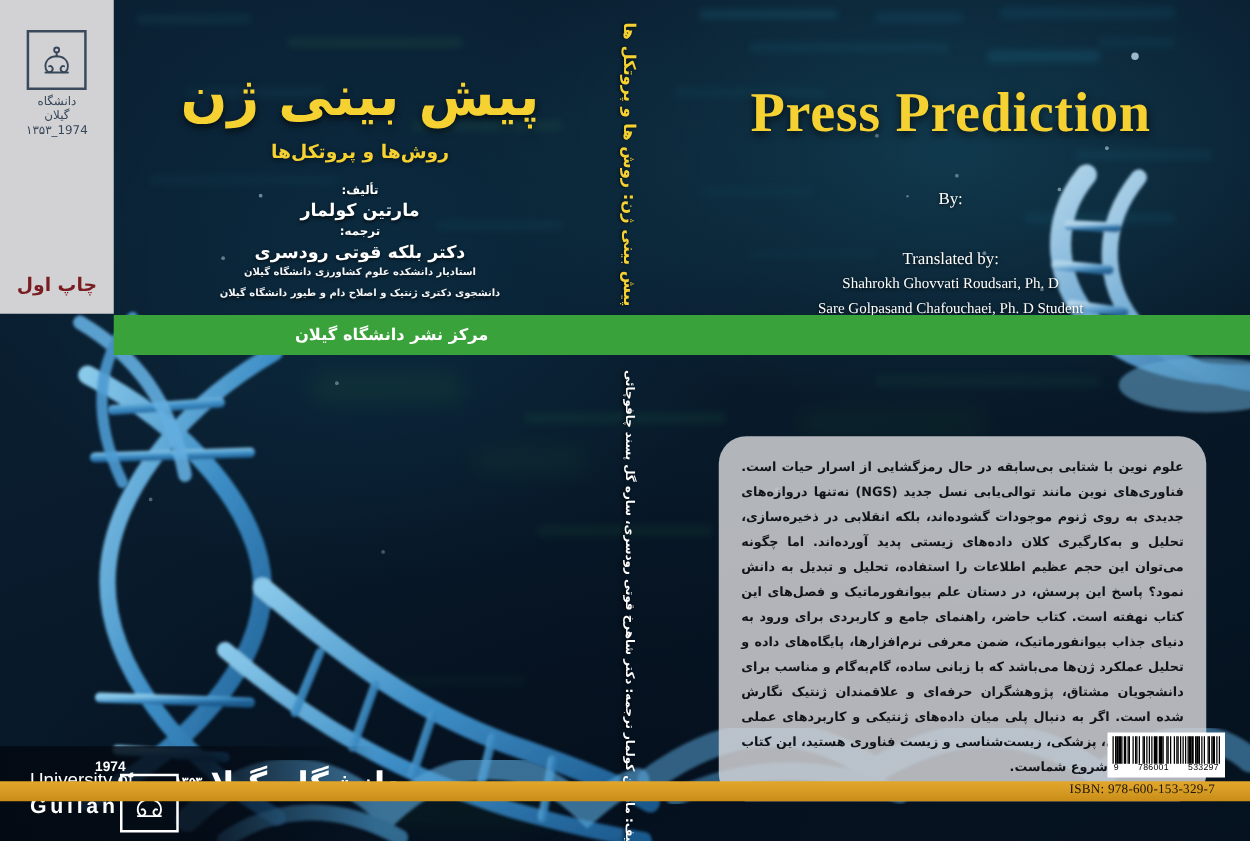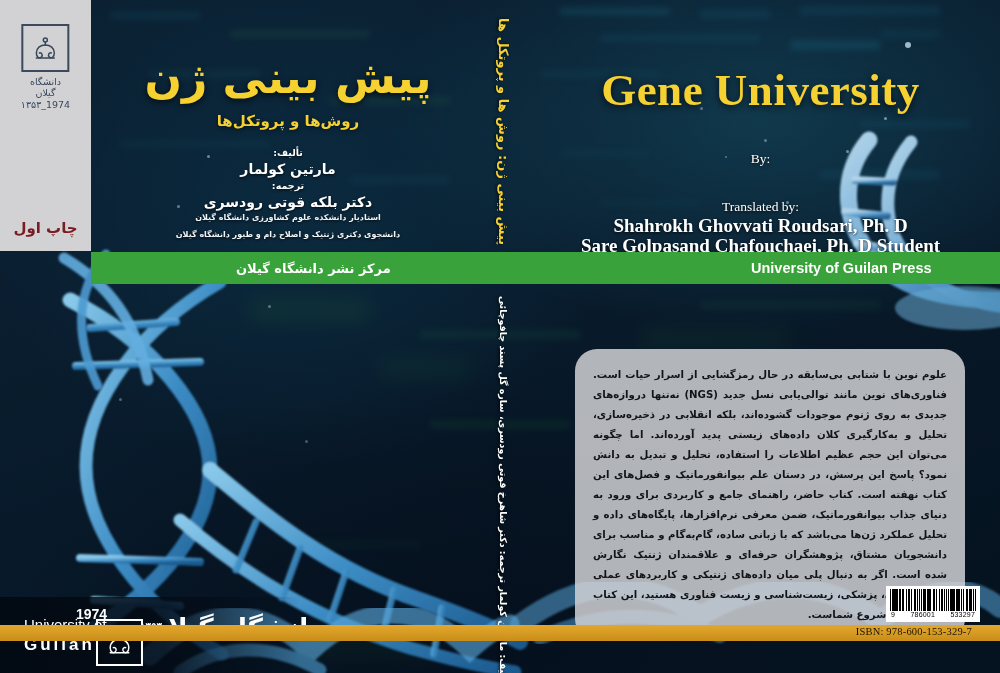--- a/index.html
+++ b/index.html
@@ -162,21 +162,21 @@
   }
   .en-by .lbl{font-size:13.5px;line-height:18px;}
   .en-by .nm{font-size:14.5px;line-height:20px;font-weight:bold;}
   .en-trans{
     position:absolute;left:0;right:0;top:198px;text-align:center;
     color:#ffffff;
     font-family:"Liberation Serif","DejaVu Serif",serif;
     text-shadow:0 1px 3px rgba(0,0,0,.8);
   }
   .en-trans .lbl{font-size:13.5px;line-height:18px;}
-  .en-trans .nm{font-size:19px;line-height:20px;font-weight:bold;}
+  .en-trans .nm{font-size:12px;line-height:20px;font-weight:normal;}
 
   
   .blurb{
     position:absolute;left:575px;top:349px;width:390px;
     background:rgba(216,216,218,.82);
     border-radius:22px;
     padding:16px 18px 16px 18px;
     box-sizing:border-box;
     direction:rtl;
     color:#111418;
@@ -196,21 +196,21 @@
   .uni-en{
     position:absolute;left:24px;top:18px;
     color:#ffffff;
     font-family:"Liberation Sans",sans-serif;
     line-height:20px;
   }
   .uni-en .l1{font-size:15px;}
   .uni-en .l2{font-size:17px;font-weight:bold;letter-spacing:3px;}
   .uni-en .yr{
     position:absolute;left:52px;top:-11px;
-    font-size:14px;font-weight:bold;letter-spacing:0;
+    font-size:11px;font-weight:bold;letter-spacing:0;
   }
   .uni-mark{
     position:absolute;left:96px;top:22px;
     width:43px;height:43px;border:2px solid #ffffff;
     display:flex;align-items:center;justify-content:center;
   }
   .uni-fa-big{
     position:absolute;left:146px;top:16px;
     direction:rtl;color:#ffffff;
     font-family:"DejaVu Sans",sans-serif;
@@ -416,21 +416,21 @@
   </div>
 
   <div class="blurb nosel">علوم نوین با شتابی بی‌سابقه در حال رمزگشایی از اسرار حیات است. فناوری‌های نوین مانند توالی‌یابی نسل جدید (NGS) نه‌تنها دروازه‌های جدیدی به روی ژنوم موجودات گشوده‌اند، بلکه انقلابی در ذخیره‌سازی، تحلیل و به‌کارگیری کلان داده‌های زیستی پدید آورده‌اند. اما چگونه می‌توان این حجم عظیم اطلاعات را استفاده، تحلیل و تبدیل به دانش نمود؟ پاسخ این پرسش، در دستان علم بیوانفورماتیک و فصل‌های این کتاب نهفته است. کتاب حاضر، راهنمای جامع و کاربردی برای ورود به دنیای جذاب بیوانفورماتیک، ضمن معرفی نرم‌افزارها، پایگاه‌های داده و تحلیل عملکرد ژن‌ها می‌باشد که با زبانی ساده، گام‌به‌گام و مناسب برای دانشجویان مشتاق، پژوهشگران حرفه‌ای و علاقمندان ژنتیک نگارش شده است. اگر به دنبال پلی میان داده‌های ژنتیکی و کاربردهای عملی در کشاورزی، پزشکی، زیست‌شناسی و زیست فناوری هستید، این کتاب همان نقطهٔ شروع شماست.</div>
 
   <div class="spine">
     <div class="spine-top nosel">پیش بینی ژن: روش ها و پروتکل ها</div>
     <div class="spine-bottom nosel">تألیف: مارتین کولمار    ترجمه: دکتر شاهرخ قوتی رودسری، ساره گل پسند چافوچائی</div>
   </div>
 
   <div class="front-cover">
-    <div class="en-title nosel">Gene University</div>
+    <div class="en-title nosel">Press Prediction</div>
     <div class="en-by nosel">
       <div class="lbl">By:</div>
     </div>
     <div class="en-trans nosel">
       <div class="lbl">Translated by:</div>
       <div class="nm">Shahrokh Ghovvati Roudsari, Ph. D</div>
       <div class="nm">Sare Golpasand Chafouchaei, Ph. D Student</div>
     </div>
   </div>
 
@@ -448,21 +448,20 @@
         </svg>
       </div>
       <div class="uni-fa nosel">دانشگاه گیلان</div>
       <div class="year nosel">۱۳۵۳_1974</div>
     </div>
     <div class="flap-edition nosel">چاپ اول</div>
   </div>
 
   <div class="green-band">
     <span class="fa-press nosel">مرکز نشر دانشگاه گیلان</span>
-    <span class="en-press nosel">University of Guilan Press</span>
   </div>
 
   <div class="uni-strip">
     <div class="uni-en nosel">
       <div class="l1">University of</div>
       <div class="l2">Guilan</div>
       <div class="yr">1974</div>
     </div>
     <div class="uni-mark">
       <svg width="31" height="31" viewBox="0 0 30 30" aria-hidden="true">

